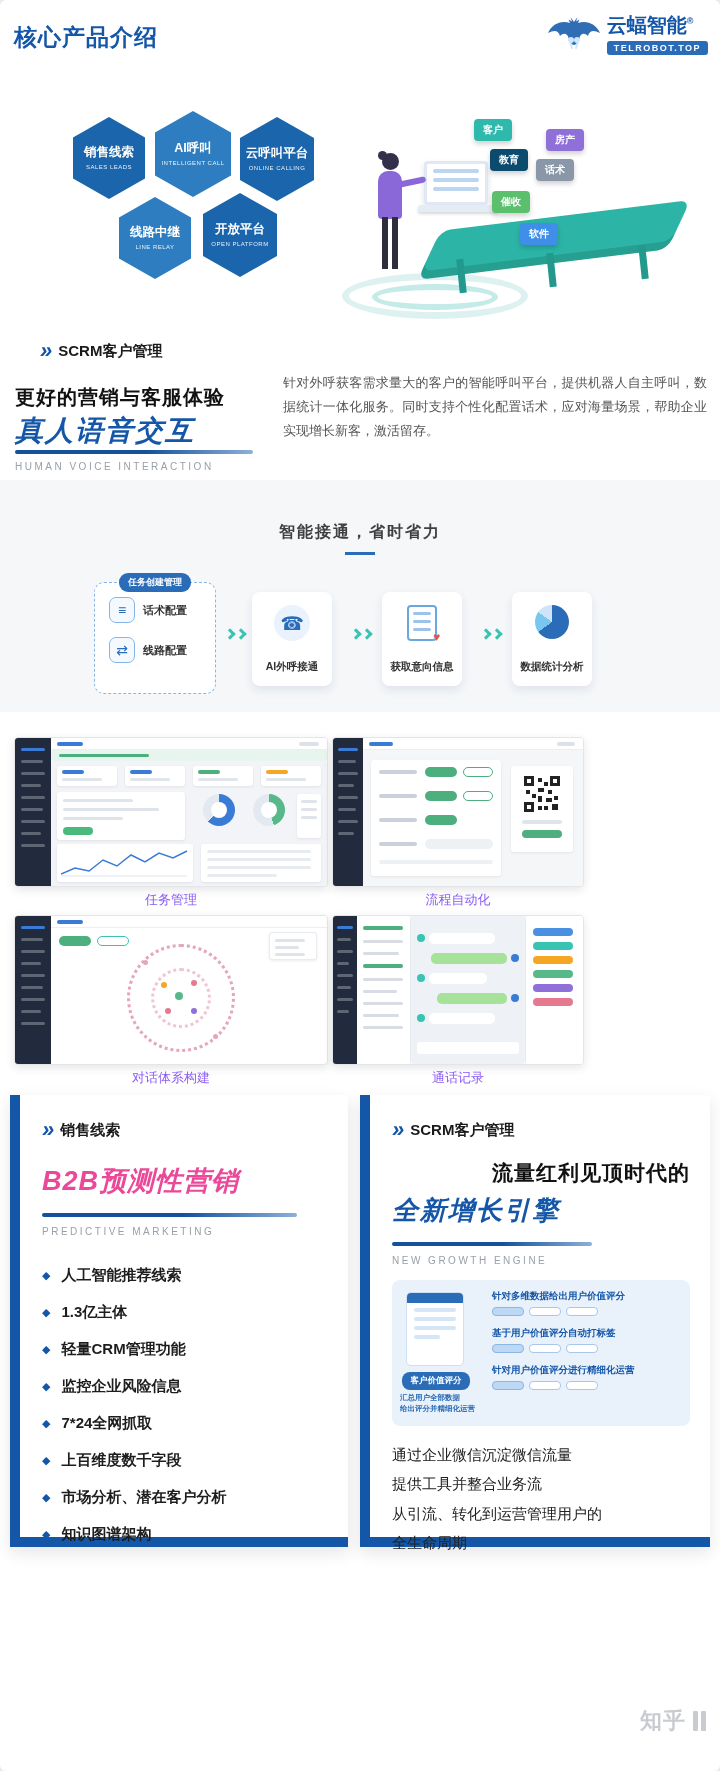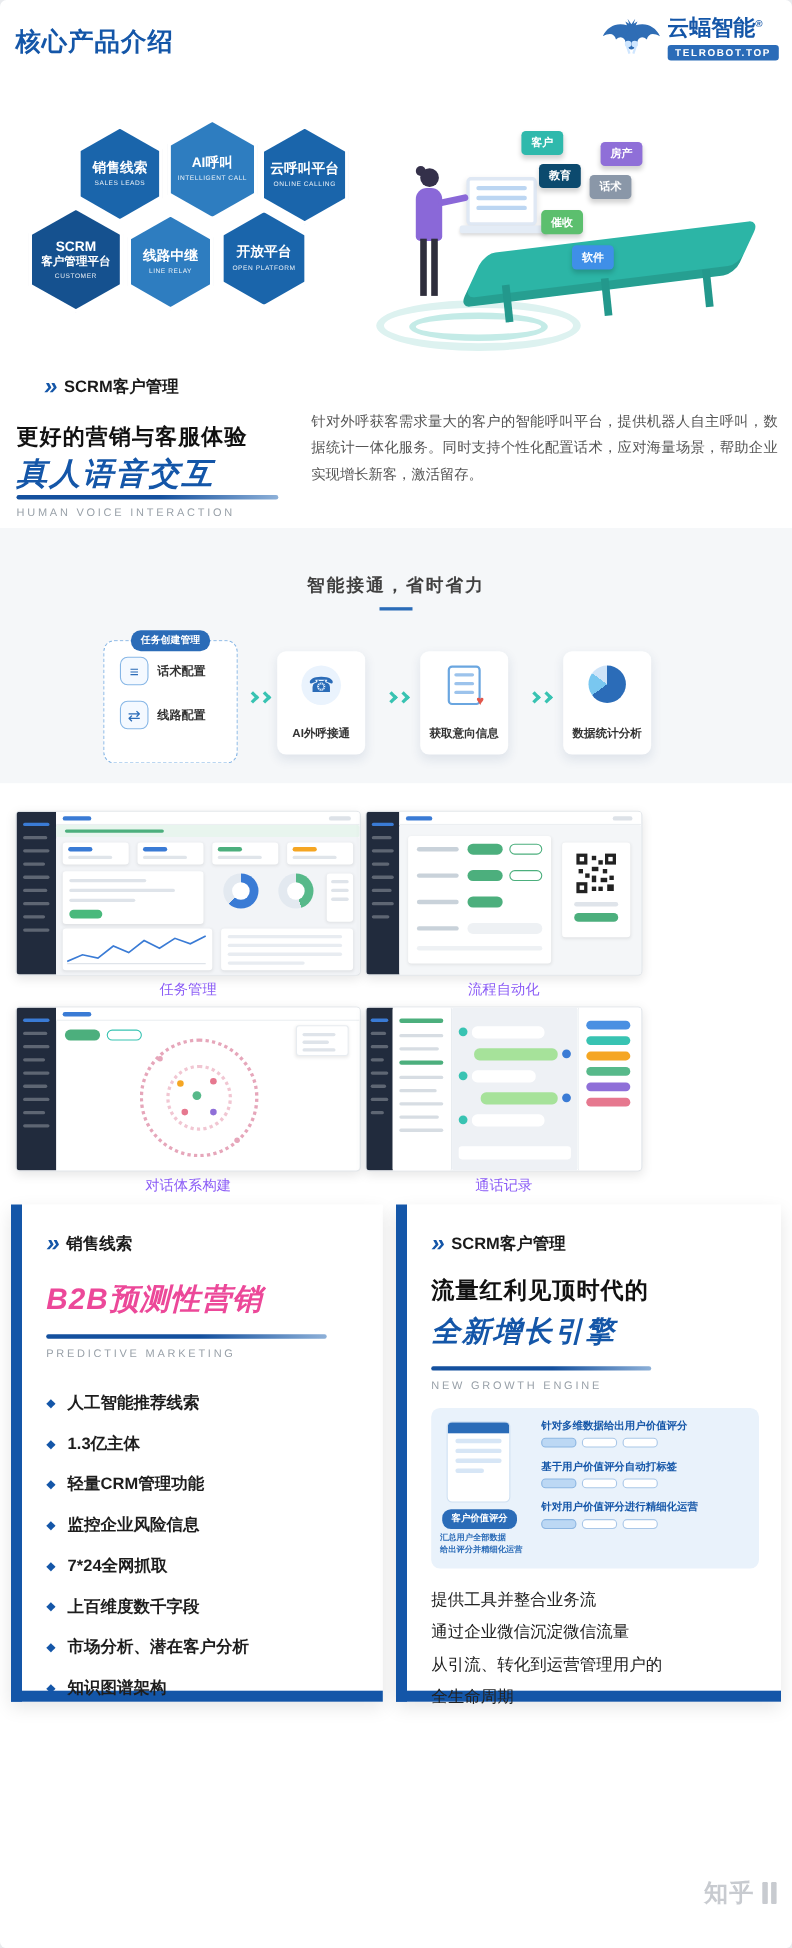--- a/index.html
+++ b/index.html
@@ -81,21 +81,21 @@
   .caption { position:absolute; text-align:center; font-size:13px; color:#8b5cf6; font-weight:500; }
   .ring { position:absolute; border-radius:50%; }
   .ndot { position:absolute; border-radius:50%; }
   .bubble { position:absolute; height:11px; border-radius:5px; }
   .avdot { position:absolute; width:8px; height:8px; border-radius:50%; }
 
   
   .bigcard { position:absolute; top:1095px; height:452px; background:#fff; border-left:10px solid #1456a8; border-bottom:10px solid #1456a8; box-shadow:0 6px 16px rgba(0,0,0,.10); padding:24px 20px 0 22px; }
   .bc-badge { display:flex; align-items:center; gap:6px; }
   .bc-title { font-size:27px; font-weight:800; font-style:italic; color:#ec4899; letter-spacing:1px; margin-top:22px; }
-  .bc-title-plain { font-size:21px; font-weight:800; color:#111; margin-top:18px; letter-spacing:1px; }
+  .bc-title-plain { font-size:21px; font-weight:800; color:#111; margin-top:18px; letter-spacing:1px;text-align:right; }
   .bc-title2 { font-size:26px; font-weight:800; font-style:italic; color:#1456a8; letter-spacing:2px; margin-top:6px; }
   .bc-ubar { width:255px; height:4px; background:linear-gradient(90deg,#14509e 55%,#8db0d8); border-radius:2px; margin-top:14px; }
   .bc-en { font-size:10px; color:#98a0a8; letter-spacing:2.5px; margin-top:9px; }
   .blist { margin-top:20px; }
   .blist .bi { display:flex; align-items:center; gap:11px; height:37px; }
   .bi-dia { color:#1456a8; font-size:11px; }
   .bi-txt { font-size:15px; font-weight:700; color:#1d1d1d; }
   .panel { position:relative; margin-top:14px; height:146px; background:#e9f2fb; border-radius:8px; }
   .ph { position:absolute; left:14px; top:12px; width:58px; height:74px; background:#fff; border:1px solid #cfe0f2; border-radius:5px; overflow:hidden; }
   .ph-top { height:10px; background:#2b6cb8; }
@@ -150,27 +150,20 @@
           <div class="hx-t">AI呼叫</div>
           <div class="hx-t2"></div>
           <div class="hx-en">INTELLIGENT CALL</div>
         </div>
     </div>
     <div class="hex" style="--c:#1a65ab;left:237px;top:16px;width:80px;height:90px">
       <div class="hex-in">
           <div class="hx-t">云呼叫平台</div>
           <div class="hx-t2"></div>
           <div class="hx-en">ONLINE CALLING</div>
-        </div>
-    </div>
-    <div class="hex" style="--c:#15518f;left:26px;top:90px;width:86px;height:96px">
-      <div class="hex-in">
-          <div class="hx-t">SCRM</div>
-          <div class="hx-t2">客户管理平台</div>
-          <div class="hx-en">CUSTOMER</div>
         </div>
     </div>
     <div class="hex" style="--c:#2e7dc0;left:116px;top:96px;width:78px;height:88px">
       <div class="hex-in">
           <div class="hx-t">线路中继</div>
           <div class="hx-t2"></div>
           <div class="hx-en">LINE RELAY</div>
         </div>
     </div>
     <div class="hex" style="--c:#1a65ab;left:200px;top:92px;width:80px;height:90px">
@@ -561,22 +554,22 @@
           <div class="f-pills">
               <span class="f-pill on"></span>
               <span class="f-pill"></span>
               <span class="f-pill"></span>
             </div>
         </div>
       </div>
     </div>
 
     <div class="bc-desc">
+      <div>通过企业微信沉淀微信流量</div>
       <div>提供工具并整合业务流</div>
-      <div>通过企业微信沉淀微信流量</div>
       <div>从引流、转化到运营管理用户的</div>
       <div>全生命周期</div>
     </div>
   </div>
 
   <div class="wm">
     <span class="wm-txt">知乎</span>
     <span class="wm-bars">
         <i></i>
         <i></i>

